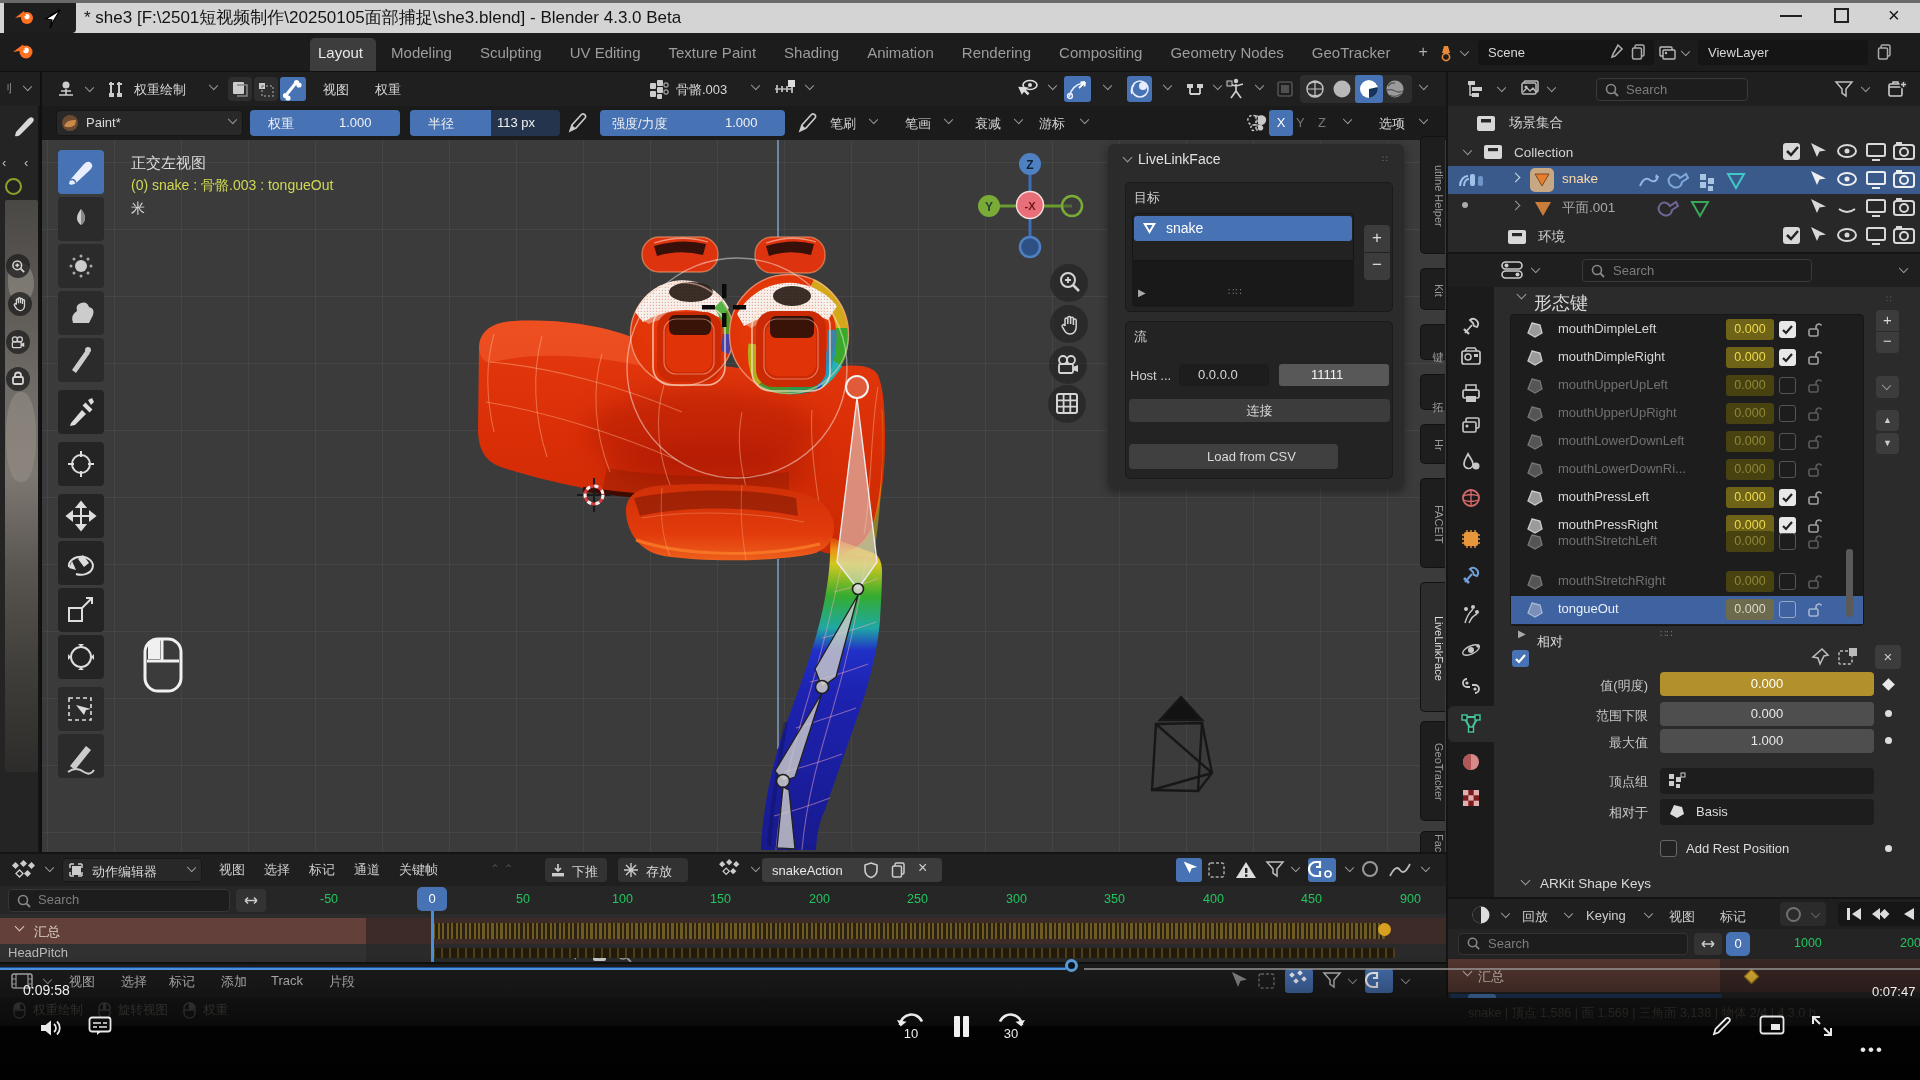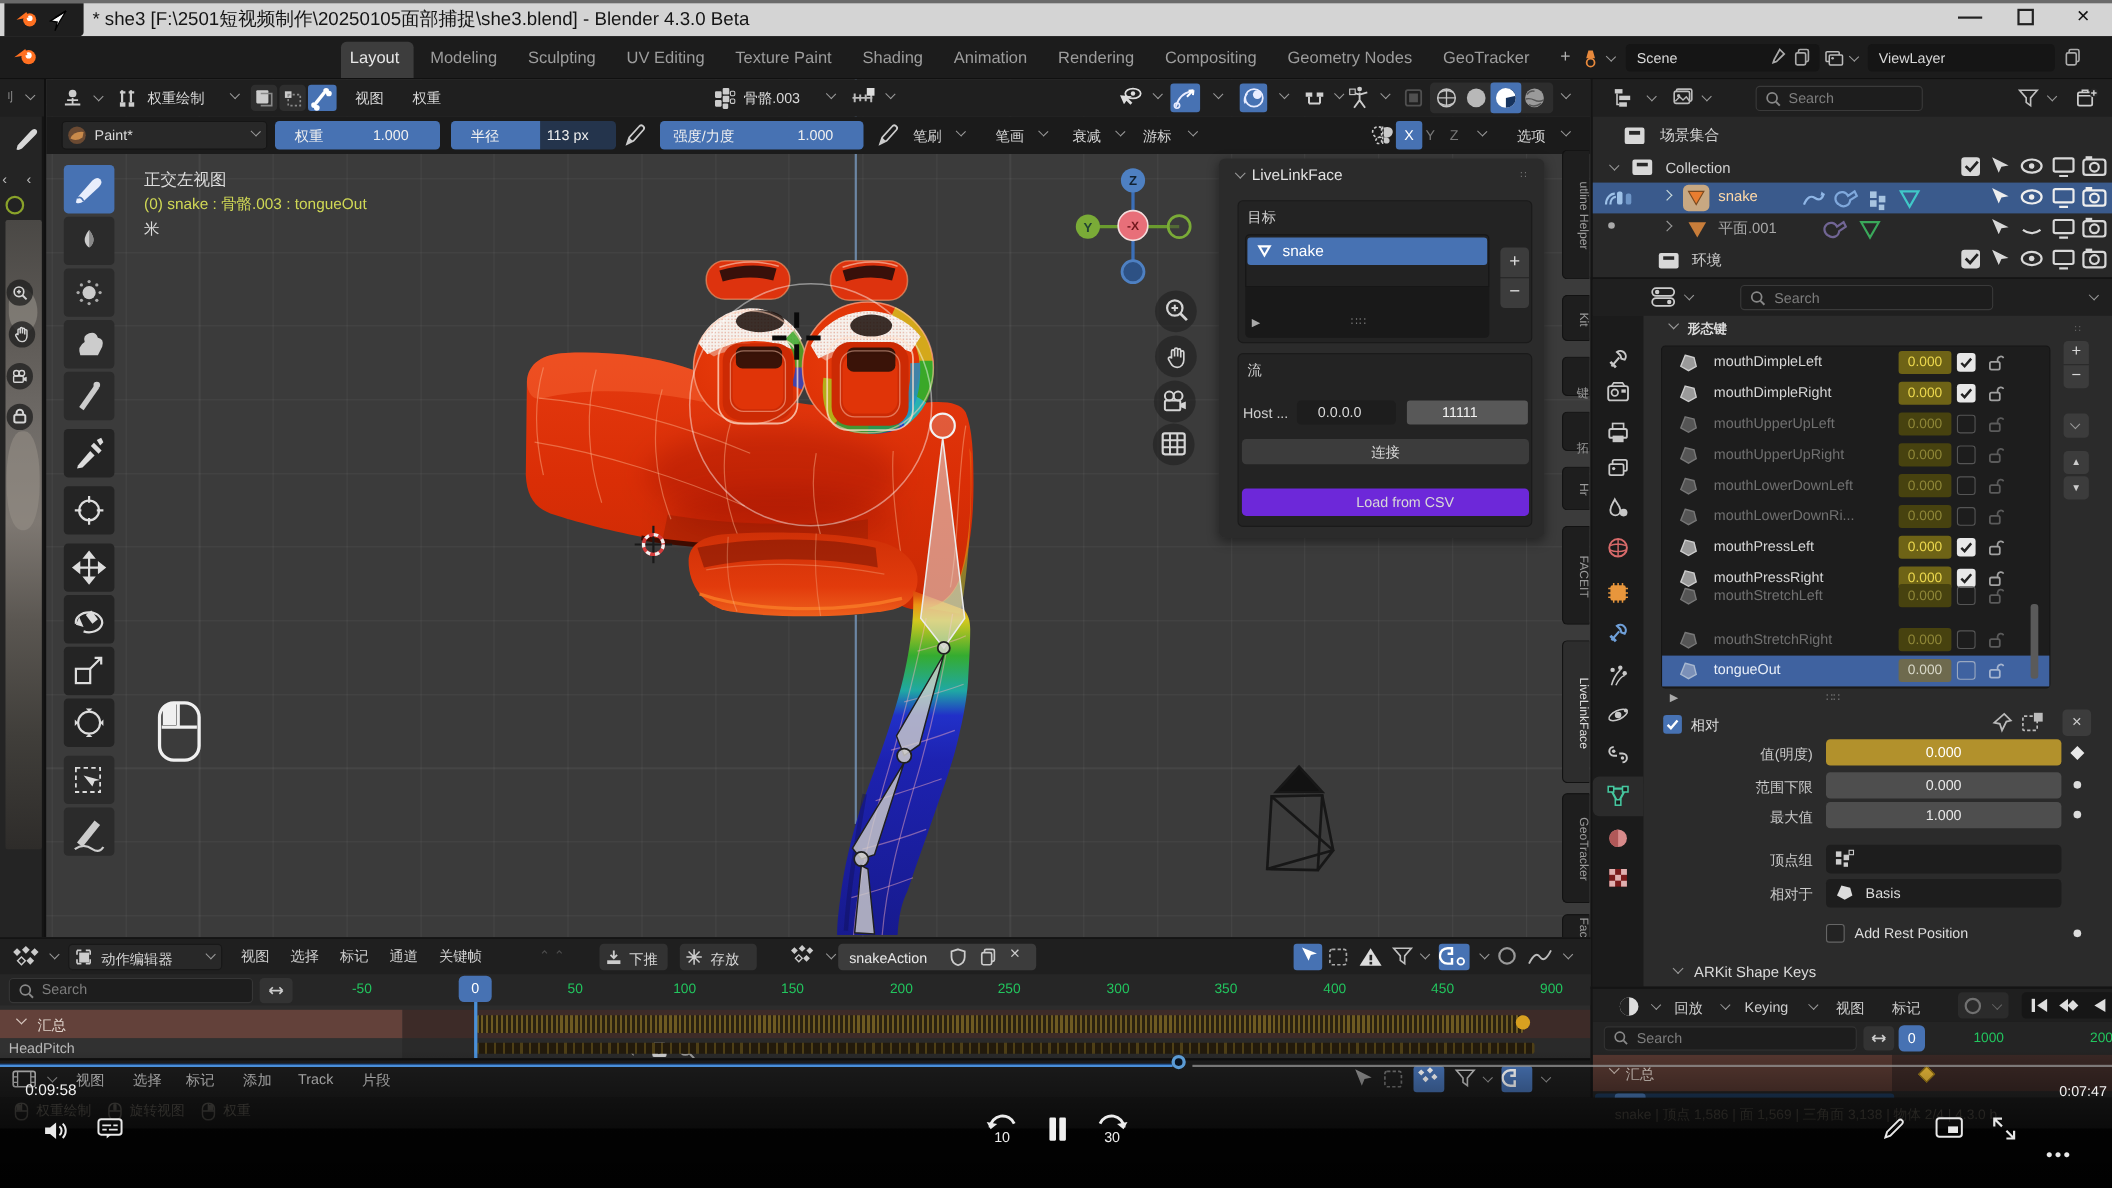--- a/index.html
+++ b/index.html
@@ -606,21 +606,21 @@
       <div class="abs btn" style="left:238px;top:70px;width:26px;height:27px;border-radius:0 0 4px 4px;background:#3c3c3c;color:#ddd;font-size:17px;line-height:24px;">−</div>
     </div>
     <div class="abs" style="left:17px;top:177px;width:268px;height:158px;background:#232323;border-radius:5px;border:1px solid #1a1a1a;">
       <div class="abs" style="left:8px;top:6px;color:#cfcfcf;font-size:13px;">流</div>
       <div class="abs" style="left:4px;top:46px;color:#cfcfcf;font-size:13px;">Host ...</div>
       <div class="abs darkfield" style="left:53px;top:42px;width:90px;height:22px;"></div>
       <div class="abs" style="left:72px;top:45px;color:#d8d8d8;font-size:13px;">0.0.0.0</div>
       <div class="abs" style="left:153px;top:42px;width:110px;height:22px;background:#585858;border-radius:3px;"></div>
       <div class="abs" style="left:185px;top:45px;color:#f2f2f2;font-size:13px;">11111</div>
       <div class="abs btn" style="left:3px;top:77px;width:261px;height:23px;background:#3c3c3c;line-height:23px;font-size:13px;">连接</div>
-      <div class="abs btn" style="left:3px;top:122px;width:261px;height:25px;background:#6d28d9;line-height:25px;font-size:13px;padding-left:36px;">Load from CSV</div>
+      <div class="abs btn" style="left:3px;top:122px;width:209px;height:25px;background:#404040;line-height:25px;font-size:13px;padding-left:36px;">Load from CSV</div>
     </div>
   </div>
 
   <div class="abs" style="left:1378px;top:0;width:26px;height:780px;">
     <div class="abs ntab" style="top:64px;height:118px;">utline Helper</div>
     <div class="abs ntab" style="top:196px;height:42px;">Kit</div>
     <div class="abs ntab" style="top:252px;height:36px;">键</div>
     <div class="abs ntab" style="top:302px;height:36px;">拓</div>
     <div class="abs ntab" style="top:352px;height:40px;">Hr</div>
     <div class="abs ntab" style="top:406px;height:90px;">FACEIT</div>
@@ -868,21 +868,21 @@
   <div class="abs" style="left:12px;top:533px;"><svg width="22" height="22" viewBox="0 0 22 22">
           <rect x="3" y="3" width="16" height="16" fill="#7a1a1a"></rect>
           <rect x="3" y="3" width="5.3" height="5.3" fill="#e0b0b0"></rect>
           <rect x="13.7" y="3" width="5.3" height="5.3" fill="#e0b0b0"></rect>
           <rect x="8.3" y="8.3" width="5.3" height="5.3" fill="#e0b0b0"></rect>
           <rect x="3" y="13.7" width="5.3" height="5.3" fill="#e0b0b0"></rect>
           <rect x="13.7" y="13.7" width="5.3" height="5.3" fill="#e0b0b0"></rect>
         </svg></div>
   
   <span class="chev abs" style="left:66px;top:40px;transform:rotate(45deg);"></span>
-  <div class="abs" style="left:86px;top:37px;color:#dadada;font-size:12px;font-weight:bold;">形态键</div>
+  <div class="abs" style="left:86px;top:37px;color:#dadada;font-size:18px;">形态键</div>
   <div class="abs" style="left:438px;top:40px;color:#666;font-size:9px;">∷</div>
   
   <div class="abs" style="left:62px;top:60px;width:354px;height:312px;background:#1d1d1d;border:1px solid #161616;border-radius:4px;"></div>
   <div class="skrow" style="top:62px;">
         <svg class="ki" width="22" height="20" viewBox="0 0 22 20">
           <path d="M8 3 L16 5 L18 13 L11 17 L4 13 Z" fill="#9a9a9a" stroke="#ccc" stroke-width="1.3"></path>
         </svg>
         <span class="nm">mouthDimpleLeft</span>
         <div class="val">0.000</div>
         <div class="cbx"><svg width="17" height="17" viewBox="0 0 17 17">
@@ -1026,21 +1026,21 @@
   <div class="abs btn" style="left:428px;top:122px;width:23px;height:22px;background:#3c3c3c;"><span class="chev" style="margin-top:6px;margin-left:-3px;"></span></div>
   <div class="abs btn" style="left:428px;top:156px;width:23px;height:21px;background:#3c3c3c;color:#ccc;font-size:9px;line-height:21px;">▲</div>
   <div class="abs btn" style="left:428px;top:179px;width:23px;height:21px;background:#3c3c3c;color:#ccc;font-size:9px;line-height:21px;">▼</div>
   <div class="abs" style="left:398px;top:295px;width:7px;height:68px;background:#5a5a5a;border-radius:3px;"></div>
   <div class="abs" style="left:70px;top:374px;color:#aaa;font-size:10px;">▶</div>
   <div class="abs" style="left:212px;top:374px;color:#777;font-size:10px;">∷∷</div>
   
   <div class="abs" style="left:64px;top:396px;width:17px;height:17px;background:#4772b3;border-radius:3px;"><svg width="17" height="17" viewBox="0 0 17 17">
           <path d="M4 9 l3 3 l6 -7" stroke="#fff" stroke-width="2.2" fill="none"></path>
         </svg></div>
-  <div class="abs" style="left:89px;top:397px;color:#dcdcdc;font-size:13px;">相对</div>
+  <div class="abs" style="left:89px;top:379px;color:#dcdcdc;font-size:13px;">相对</div>
   <div class="abs" style="left:362px;top:392px;"><svg width="22" height="22" viewBox="0 0 22 22">
           <path d="M12 3 l6 6 l-4 1 l-4 8 l-2 -6 l-5 -1 Z" fill="none" stroke="#bbb" stroke-width="1.6"></path>
         </svg></div>
   <div class="abs" style="left:388px;top:392px;"><svg width="24" height="22" viewBox="0 0 24 22">
           <rect x="3" y="5" width="13" height="13" rx="1" fill="none" stroke="#bbb" stroke-width="1.5" stroke-dasharray="3 2"></rect>
           <rect x="13" y="2" width="8" height="8" fill="#bbb"></rect>
         </svg></div>
   <div class="abs btn" style="left:427px;top:391px;width:26px;height:24px;background:#3c3c3c;color:#ccc;font-size:15px;line-height:23px;">×</div>
   <div class="abs plabel" style="left:80px;top:423px;">值(明度)</div>
   <div class="abs pslider" style="top:418px;background:#b2912c;color:#fff;">0.000</div>

